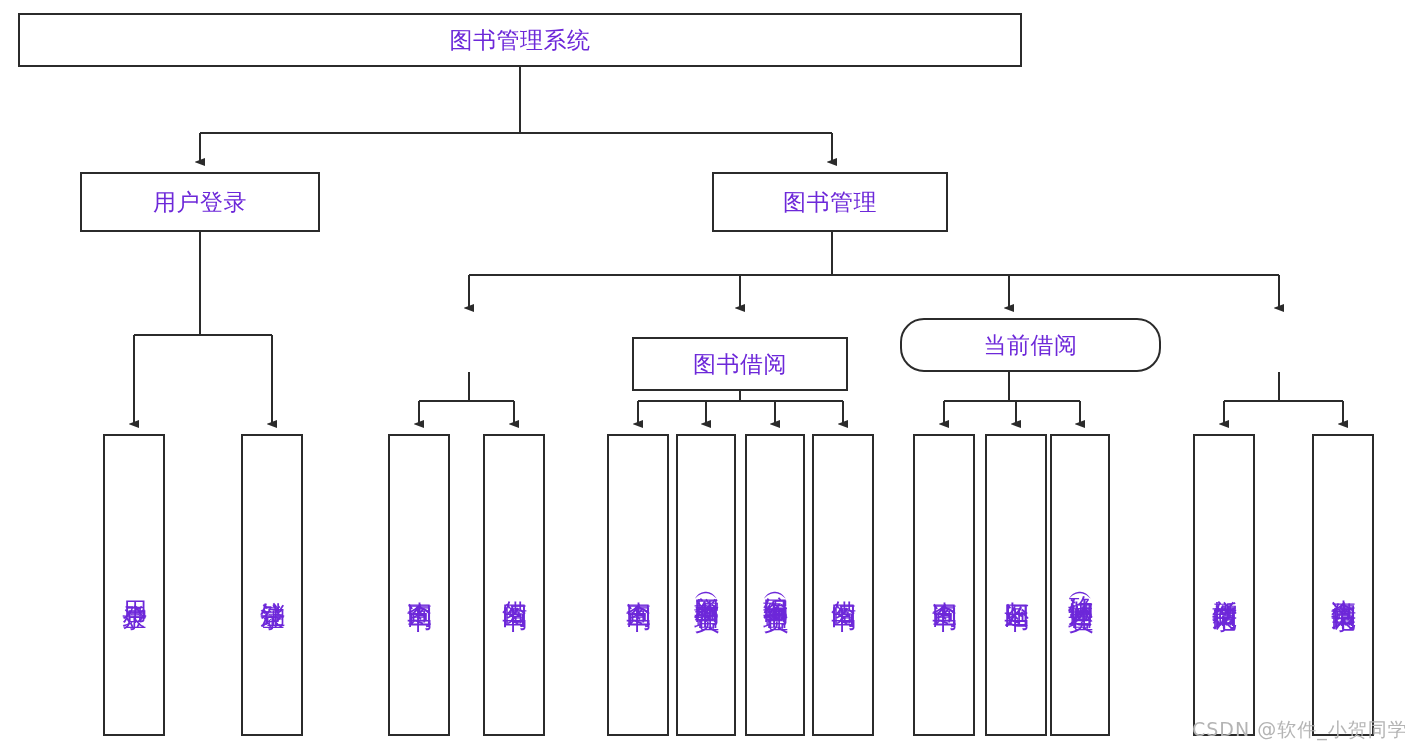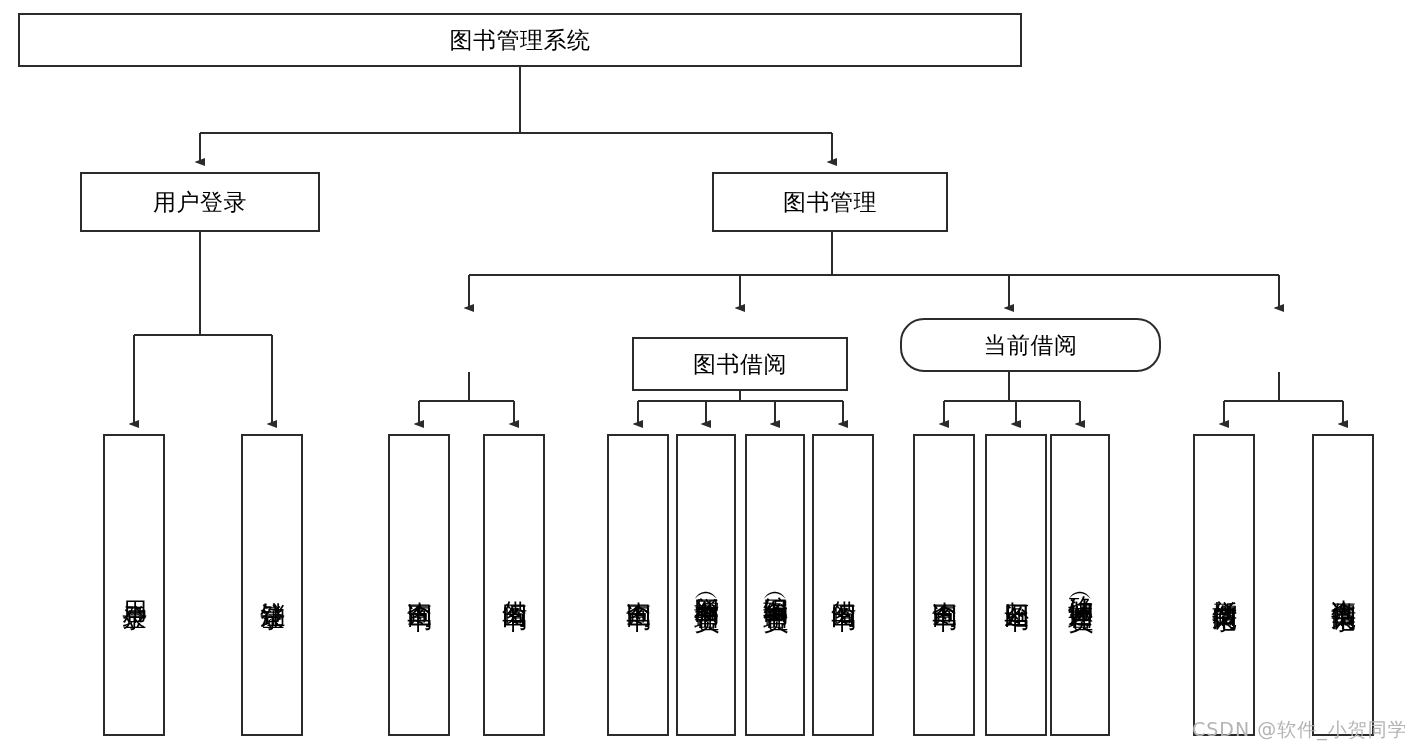--- a/index.html
+++ b/index.html
@@ -26,21 +26,21 @@
     pointer-events: none;
   }
   .node {
     position: absolute;
     box-sizing: border-box;
     border: 2.5px solid #2b2b2b;
     background: #ffffff;
     display: flex;
     align-items: center;
     justify-content: center;
-    color: #000000;
+    color: #6d28d9;
   }
   .node.horiz {
     font-size: 23px;
     letter-spacing: 0.5px;
   }
   .node.vert {
     writing-mode: vertical-rl;
     text-orientation: upright;
     font-size: 25px;
     line-height: 1.05;

